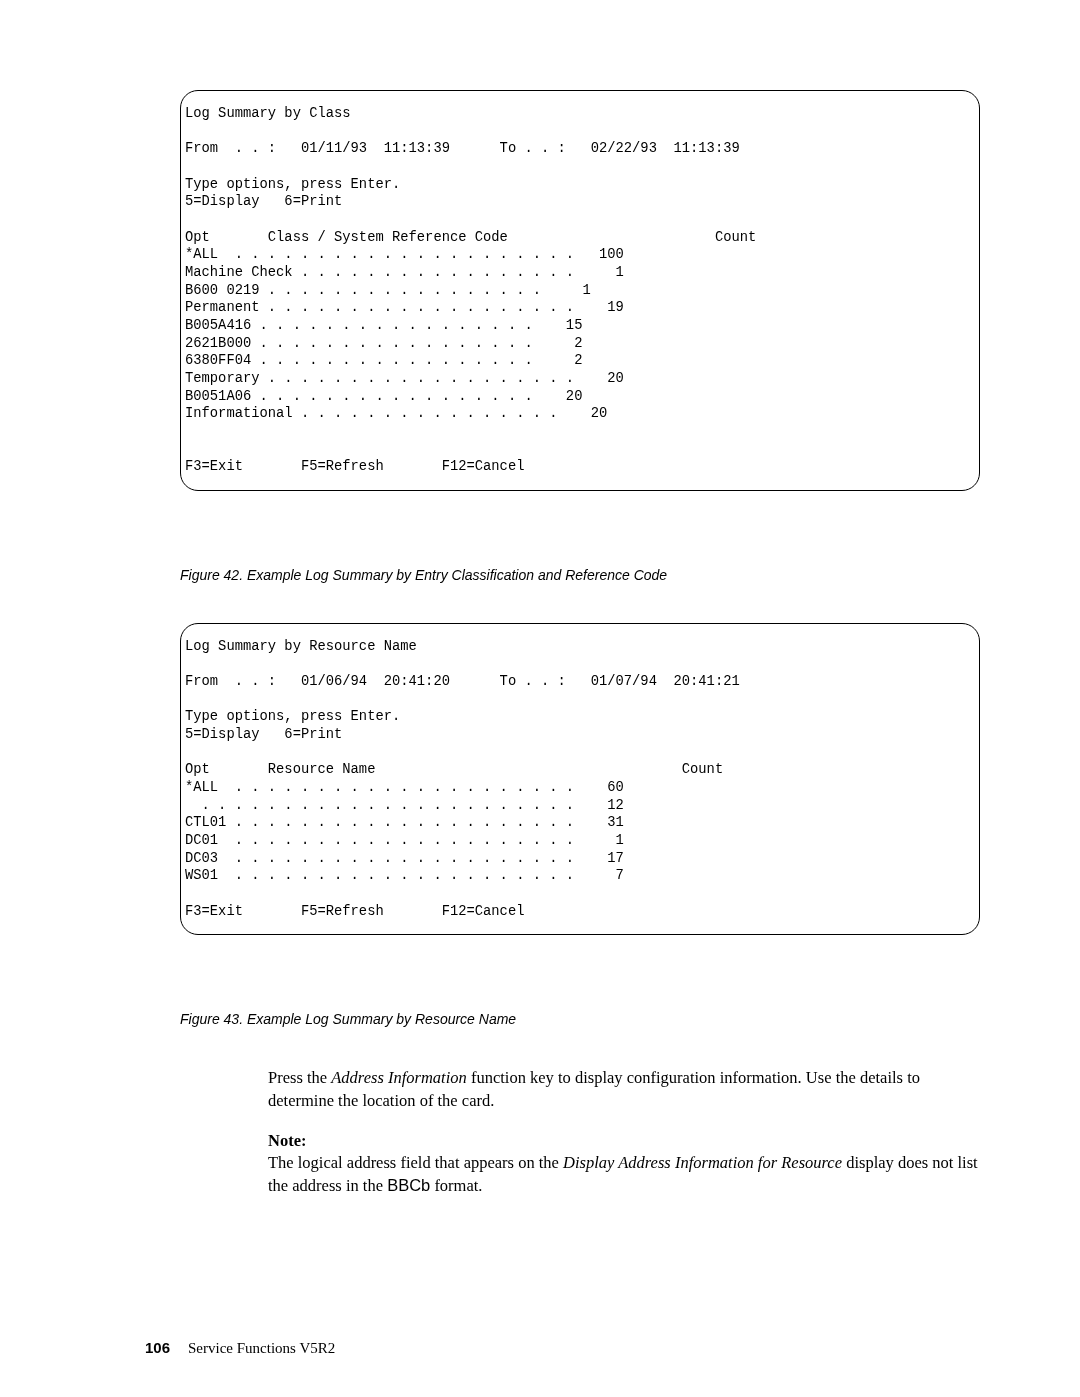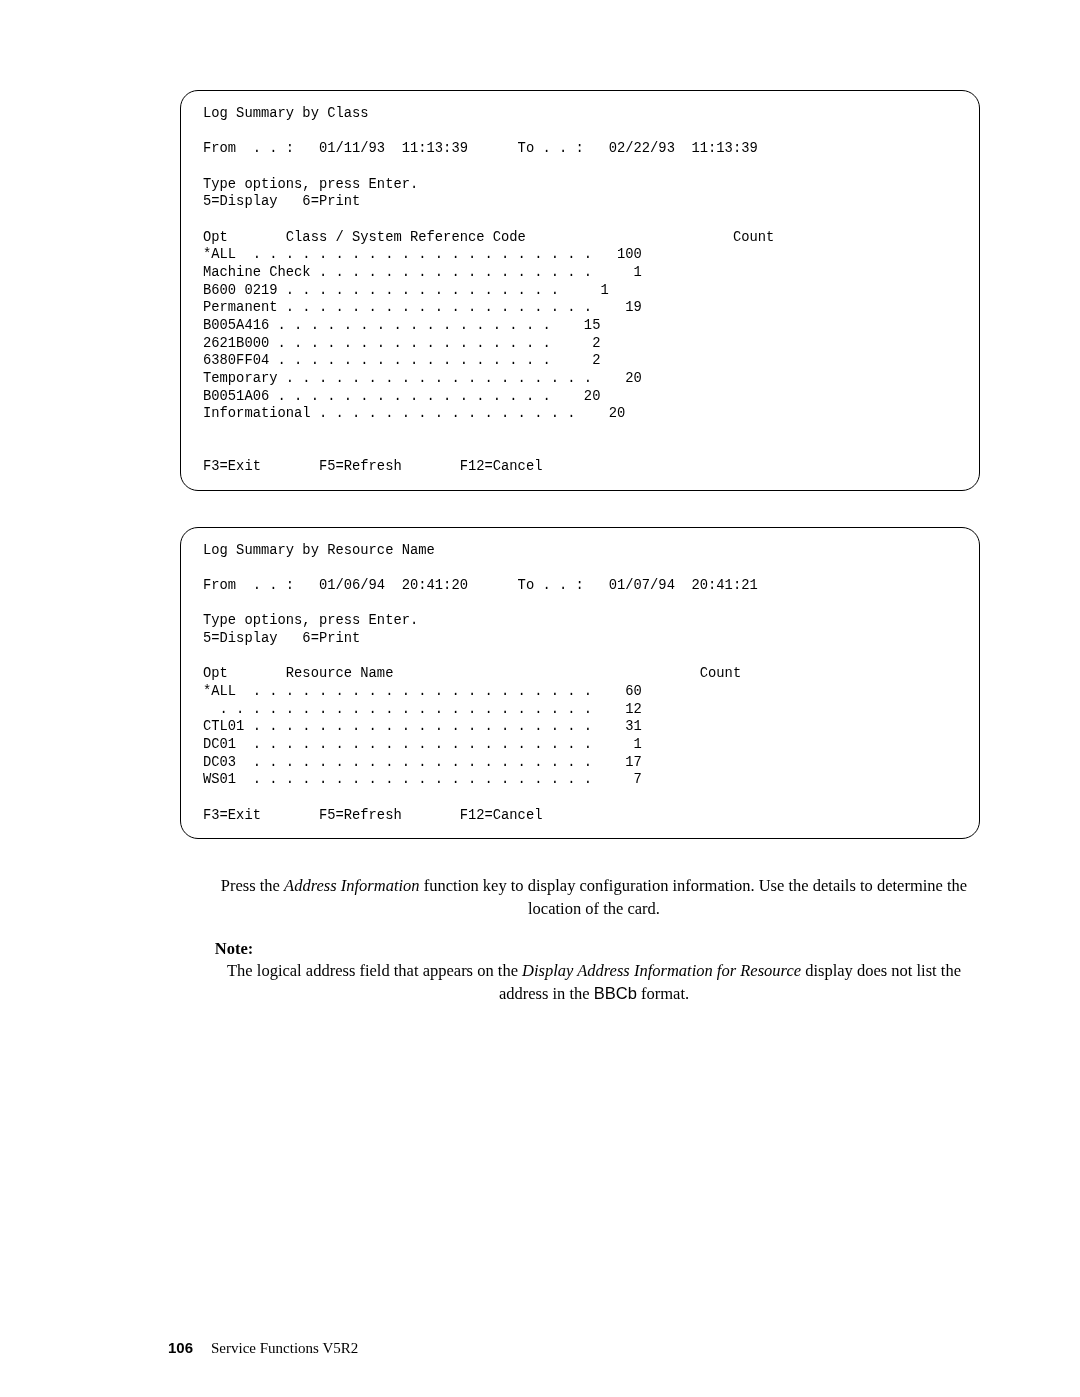--- a/index.html
+++ b/index.html
@@ -13,22 +13,22 @@
     width: 1080px;
     height: 1397px;
     position: relative;
     box-sizing: border-box;
     padding: 90px 100px 60px 180px;
   }
   .terminal {
     position: relative;
     border: 1.2px solid #000;
     border-radius: 18px;
-    padding: 14px 22px 14px 22px;
-    margin-bottom: 36px;
+    padding: 14px 22px 14px 4px;
+    margin-bottom: 76px;
   }
   .terminal pre {
     margin: 0;
     font-family: "Courier New", Courier, monospace;
     font-size: 13.8px;
     line-height: 1.28;
     white-space: pre;
   }
   .fig-caption {
     font-family: Arial, Helvetica, sans-serif;
@@ -36,22 +36,21 @@
     font-size: 14px;
     margin: 0 0 40px 0;
   }
   h2.section {
     font-family: Arial, Helvetica, sans-serif;
     font-weight: bold;
     font-size: 22px;
     margin: 30px 0 6px 0;
   }
   .body-indent {
-    margin-left: 28px;
-    text-align: center;
+    margin-left: 88px;
   }
   .para {
     font-size: 16.5px;
     line-height: 1.35;
     margin: 0 0 18px 0;
   }
   .italic { font-style: italic; }
   .mono { font-family: Liberation Sans, sans-serif; }
   .note-block {
     display: flex;
@@ -64,21 +63,21 @@
     font-weight: bold;
     width: 52px;
     flex: none;
   }
   .note-body {
     flex: 1;
   }
   .footer {
     position: absolute;
     bottom: 40px;
-    left: 168px;
+    left: 145px;
     font-size: 15px;
   }
   .footer .pagenum {
     font-family: Arial, Helvetica, sans-serif;
     font-weight: bold;
     margin-right: 18px;
   }
 </style>
 </head>
 <body>
@@ -102,40 +101,42 @@
 <span>2621B000 . . . . . . . . . . . . . . . . .     2</span>
 <span>6380FF04 . . . . . . . . . . . . . . . . .     2</span>
 <span>Temporary . . . . . . . . . . . . . . . . . . .    20</span>
 <span>B0051A06 . . . . . . . . . . . . . . . . .    20</span>
 <span>Informational . . . . . . . . . . . . . . . .    20</span>
 
 
 <span>F3=Exit       F5=Refresh       F12=Cancel</span></pre>
   </div>
 
+  <p class="fig-caption">Figure 42. Example Log Summary by Entry Classification and Reference Code</p>
 
   <div class="terminal">
     <pre><span>Log Summary by Resource Name</span>
 
 <span>From  . . :   01/06/94  20:41:20      To . . :   01/07/94  20:41:21</span>
 
 <span>Type options, press Enter.</span>
 <span>5=Display   6=Print</span>
 
 <span>Opt       Resource Name                                     Count</span>
 <span>*ALL  . . . . . . . . . . . . . . . . . . . . .    60</span>
 <span>  . . . . . . . . . . . . . . . . . . . . . . .    12</span>
 <span>CTL01 . . . . . . . . . . . . . . . . . . . . .    31</span>
 <span>DC01  . . . . . . . . . . . . . . . . . . . . .     1</span>
 <span>DC03  . . . . . . . . . . . . . . . . . . . . .    17</span>
 <span>WS01  . . . . . . . . . . . . . . . . . . . . .     7</span>
 
 <span>F3=Exit       F5=Refresh       F12=Cancel</span></pre>
   </div>
 
+  <p class="fig-caption">Figure 43. Example Log Summary by Resource Name</p>
 
 
   <div class="body-indent">
     <p class="para">
       <span>Press the </span><span class="italic">Address Information</span><span> function key to display configuration information. Use the details to determine the location of the card.</span>
     </p>
 
 
 
     <div class="note-block">

